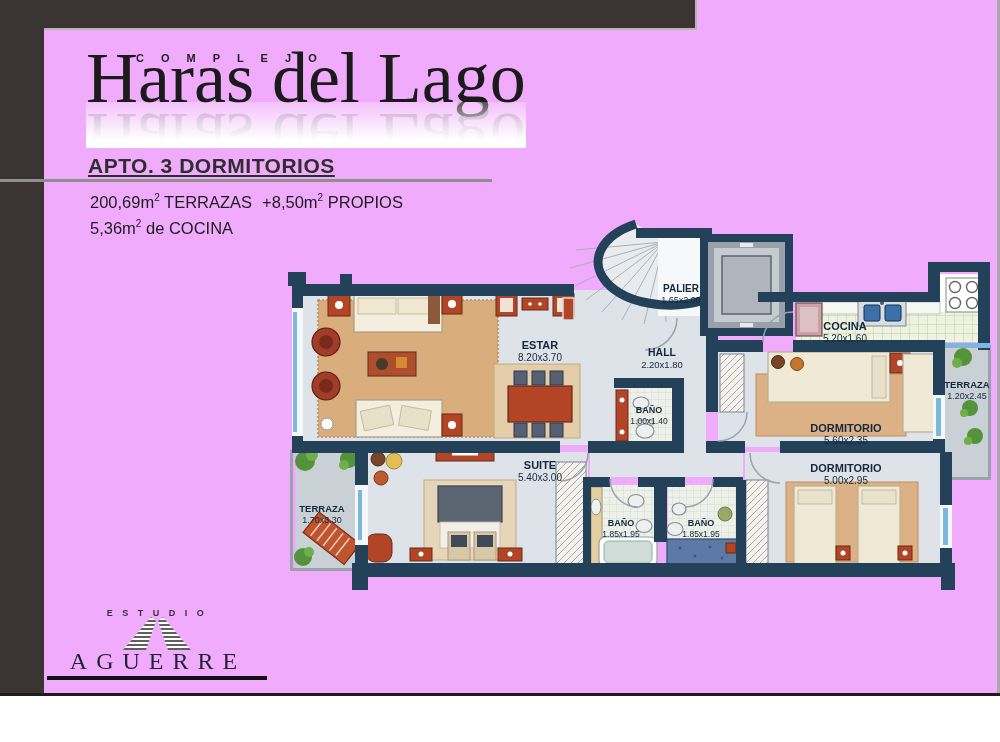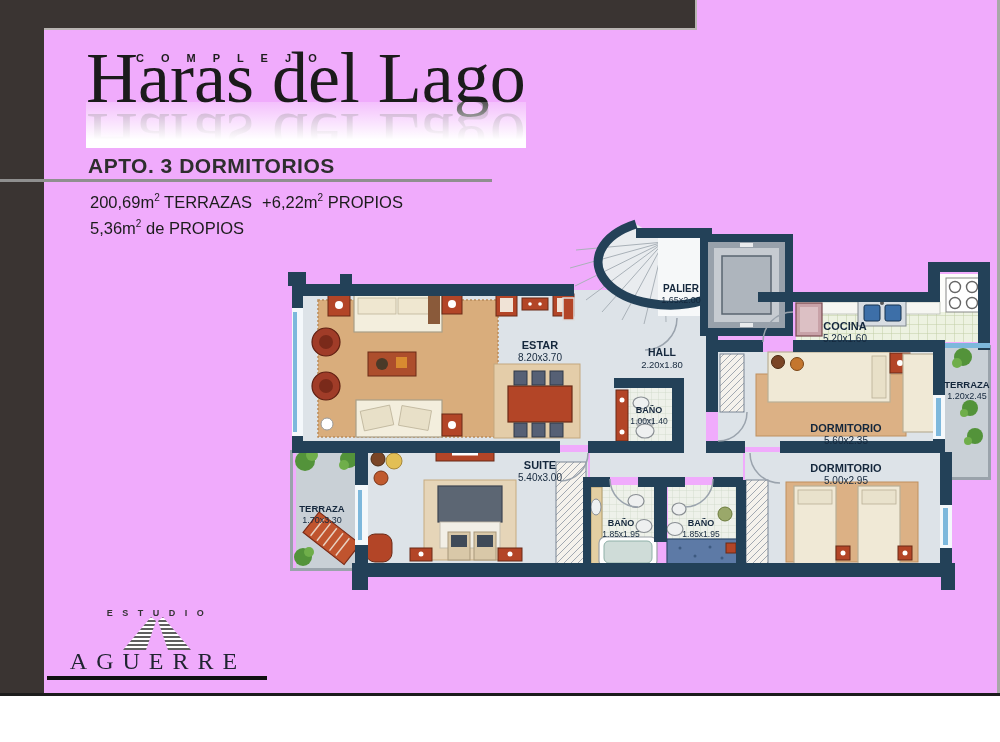--- a/index.html
+++ b/index.html
@@ -17,21 +17,21 @@
           letter-spacing:7px;color:#1d1d1d;z-index:3;}
   .title{font-family:"Liberation Serif",serif;font-size:72px;color:#1b1b1b;
          line-height:72px;white-space:nowrap;}
   .reflect{height:46px;overflow:hidden;position:relative;margin-top:-12px;}
   .reflect .rtext{font-family:"Liberation Serif",serif;font-size:72px;line-height:72px;
          color:#1b1b1b;white-space:nowrap;transform:scaleY(-1);opacity:.30;}
   .reflect .fade{position:absolute;left:0;top:0;right:0;bottom:0;
          background:linear-gradient(to bottom,rgba(255,255,255,.25),#fff 82%);}
   
   .apto{position:absolute;left:88px;top:154px;font-size:21px;font-weight:bold;
-        color:#2e2e2e;letter-spacing:.5px;}
+        color:#2e2e2e;letter-spacing:.5px;text-decoration:underline;}
   .rule{position:absolute;left:0px;top:179px;width:492px;height:3px;background:#8f8f8f;z-index:2;}
   .stats{position:absolute;left:90px;top:187px;font-size:16.5px;color:#1c1c1c;line-height:22px;}
   .stats sup{font-size:10px;}
   .gap-plus{margin-left:10px;}
   
   #plan{position:absolute;left:0;top:200px;width:1000px;height:400px;}
   text.rn{font-family:"Liberation Sans",sans-serif;font-weight:bold;fill:#14273c;text-anchor:middle;}
   text.rd{font-family:"Liberation Sans",sans-serif;fill:#14273c;text-anchor:middle;}
   
   #logo{position:absolute;left:40px;top:595px;width:240px;height:95px;}
@@ -51,24 +51,24 @@
       <div class="rtext">Haras del Lago</div>
       <div class="fade"></div>
     </div>
   </div>
 
   <div class="apto">APTO. 3 DORMITORIOS</div>
   <div class="rule"></div>
 
   <div class="stats">
     <div>
-      <span>200,69m</span><sup>2</sup><span> TERRAZAS</span><span class="gap-plus">+6,22m</span><sup>2</sup><span> PROPIOS</span>
+      <span>200,69m</span><sup>2</sup><span> TERRAZAS</span><span class="gap-plus">+8,50m</span><sup>2</sup><span> PROPIOS</span>
     </div>
     <div>
-      <span>5,36m</span><sup>2</sup><span> de PROPIOS</span>
+      <span>5,36m</span><sup>2</sup><span> de COCINA</span>
     </div>
   </div>
 
   <svg id="plan" viewBox="0 200 1000 400">
     <defs>
       <pattern id="kgrid" width="9" height="9" patternUnits="userSpaceOnUse">
         <rect width="9" height="9" fill="#edf2e1"></rect>
         <path d="M9 0H0V9" fill="none" stroke="#c2cfa6" stroke-width="1"></path>
       </pattern>
       <pattern id="tile" width="7" height="7" patternUnits="userSpaceOnUse">

